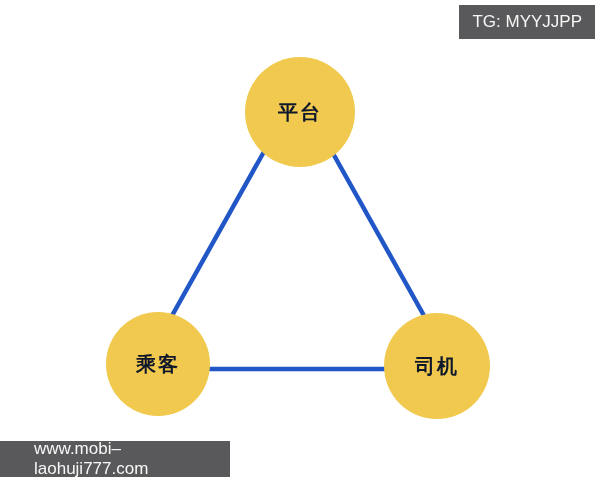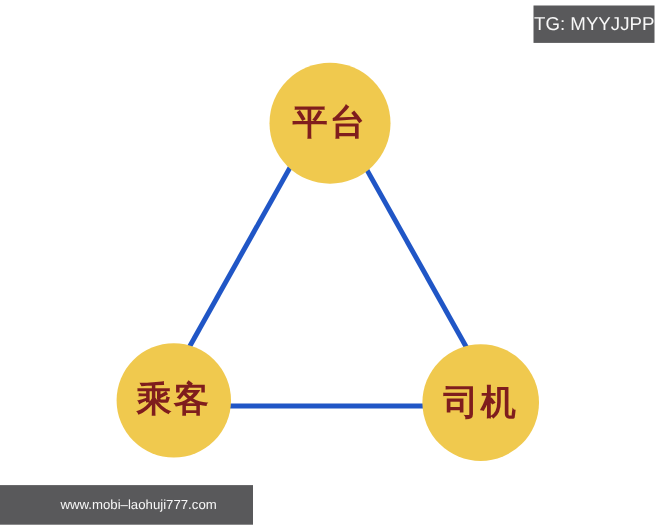--- a/index.html
+++ b/index.html
@@ -45,50 +45,50 @@
   }
   .node-passenger {
     left: 106px; top: 312px;
     width: 104px; height: 104px;
   }
   .node-driver {
     left: 384px; top: 313px;
     width: 106px; height: 106px;
   }
   .node-label {
-    font-size: 32px;
+    font-size: 20px;
     font-weight: 600;
-    color: #7f1d1d;
+    color: #0f172a;
     letter-spacing: 2px;
     white-space: nowrap;
   }
   .banner {
     position: absolute;
     background: #59595B;
     color: #F7F7F7;
     display: flex;
     align-items: center;
   }
   .banner-tg {
     top: 5px;
     right: 5px;
     height: 34px;
-    padding: 0 0;
+    padding: 0 13px;
     font-size: 17px;
     justify-content: center;
   }
   .banner-site {
     left: 0;
     top: 441px;
     width: 230px;
     height: 36px;
-    padding-left: 22px;
+    padding-left: 34px;
     box-sizing: border-box;
-    font-size: 12px;
-    justify-content: center;
+    font-size: 17px;
+    justify-content: flex-start;
   }
 </style>
 </head>
 <body>
 
 <div class="stage">
 
   <svg class="edges-svg" viewBox="0 0 600 480" xmlns="http://www.w3.org/2000/svg">
     <line x1="284" y1="116" x2="146" y2="362"></line>
     <line x1="312" y1="116" x2="450" y2="362"></line>

